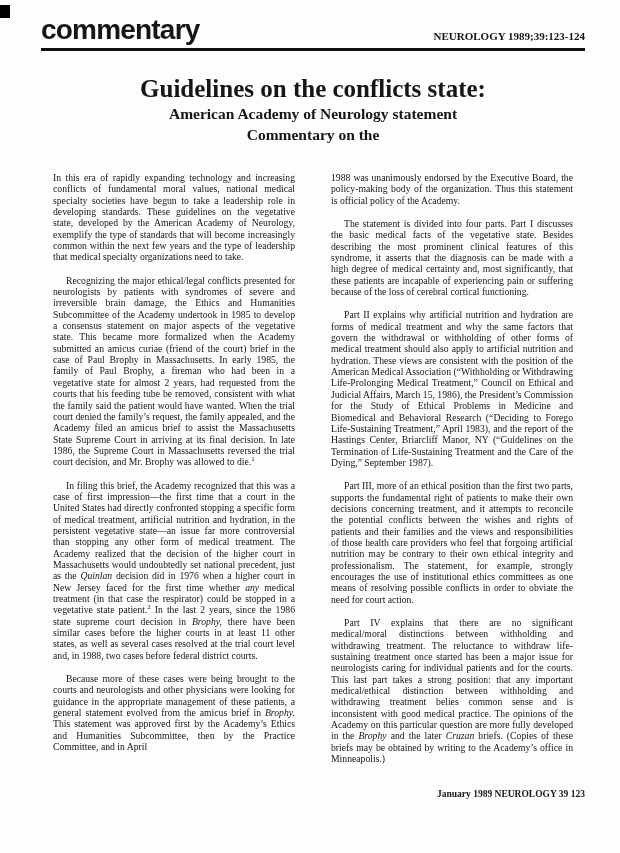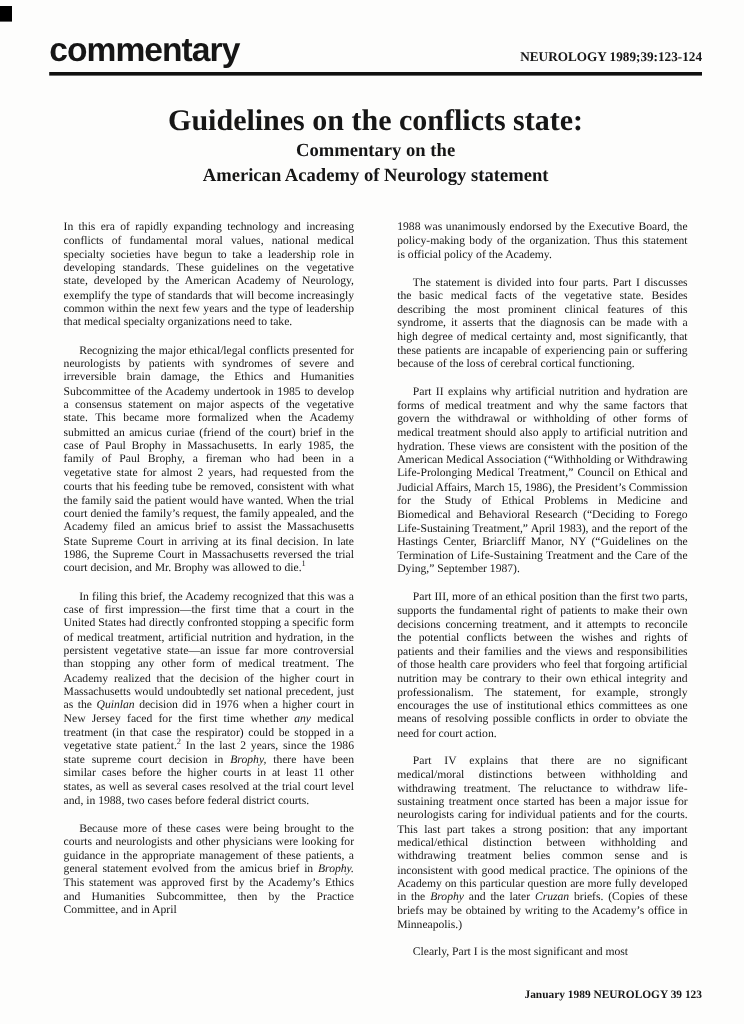--- a/index.html
+++ b/index.html
@@ -20,21 +20,21 @@
     position: absolute;
     left: 0;
     top: 5px;
     width: 10px;
     height: 13px;
     background: #000;
   }
   .content {
     position: absolute;
     left: 41px;
-    top: 28px;
+    top: 16px;
     width: 544px;
   }
   .header-row {
     display: flex;
     justify-content: space-between;
     align-items: flex-end;
   }
   .section-title {
     font-family: "Liberation Sans", sans-serif;
     font-weight: bold;
@@ -111,37 +111,36 @@
     <header>
       <div class="header-row">
         <h1 class="section-title">commentary</h1>
         <div class="citation">NEUROLOGY 1989;39:123-124</div>
       </div>
       <div class="rule"></div>
     </header>
 
     <div class="title-block">
       <h2 class="article-title">Guidelines on the conflicts state:</h2>
+      <h3 class="subtitle">American Academy of Neurology statement</h3>
       <h3 class="subtitle">Commentary on the</h3>
-      <h3 class="subtitle">American Academy of Neurology statement</h3>
     </div>
 
     <div class="columns">
       <div class="col">
           <p><span>In this era of rapidly expanding technology and increasing conflicts of fundamental moral values, national medical specialty societies have begun to take a leadership role in developing standards. These guidelines on the vegetative state, developed by the American Academy of Neurology, exemplify the type of standards that will become increasingly common within the next few years and the type of leadership that medical specialty organizations need to take.</span></p>
           <p class="indent"><span>Recognizing the major ethical/legal conflicts presented for neurologists by patients with syndromes of severe and irreversible brain damage, the Ethics and Humanities Subcommittee of the Academy undertook in 1985 to develop a consensus statement on major aspects of the vegetative state. This became more formalized when the Academy submitted an amicus curiae (friend of the court) brief in the case of Paul Brophy in Massachusetts. In early 1985, the family of Paul Brophy, a fireman who had been in a vegetative state for almost 2 years, had requested from the courts that his feeding tube be removed, consistent with what the family said the patient would have wanted. When the trial court denied the family’s request, the family appealed, and the Academy filed an amicus brief to assist the Massachusetts State Supreme Court in arriving at its final decision. In late 1986, the Supreme Court in Massachusetts reversed the trial court decision, and Mr. Brophy was allowed to die.</span><sup>1</sup></p>
           <p class="indent"><span>In filing this brief, the Academy recognized that this was a case of first impression—the first time that a court in the United States had directly confronted stopping a specific form of medical treatment, artificial nutrition and hydration, in the persistent vegetative state—an issue far more controversial than stopping any other form of medical treatment. The Academy realized that the decision of the higher court in Massachusetts would undoubtedly set national precedent, just as the </span><i>Quinlan</i><span> decision did in 1976 when a higher court in New Jersey faced for the first time whether </span><i>any</i><span> medical treatment (in that case the respirator) could be stopped in a vegetative state patient.</span><sup>2</sup><span> In the last 2 years, since the 1986 state supreme court decision in </span><i>Brophy,</i><span> there have been similar cases before the higher courts in at least 11 other states, as well as several cases resolved at the trial court level and, in 1988, two cases before federal district courts.</span></p>
           <p class="indent"><span>Because more of these cases were being brought to the courts and neurologists and other physicians were looking for guidance in the appropriate management of these patients, a general statement evolved from the amicus brief in </span><i>Brophy.</i><span> This statement was approved first by the Academy’s Ethics and Humanities Subcommittee, then by the Practice Committee, and in April</span></p>
         </div>
       <div class="col">
           <p><span>1988 was unanimously endorsed by the Executive Board, the policy-making body of the organization. Thus this statement is official policy of the Academy.</span></p>
           <p class="indent"><span>The statement is divided into four parts. Part I discusses the basic medical facts of the vegetative state. Besides describing the most prominent clinical features of this syndrome, it asserts that the diagnosis can be made with a high degree of medical certainty and, most significantly, that these patients are incapable of experiencing pain or suffering because of the loss of cerebral cortical functioning.</span></p>
           <p class="indent"><span>Part II explains why artificial nutrition and hydration are forms of medical treatment and why the same factors that govern the withdrawal or withholding of other forms of medical treatment should also apply to artificial nutrition and hydration. These views are consistent with the position of the American Medical Association (“Withholding or Withdrawing Life-Prolonging Medical Treatment,” Council on Ethical and Judicial Affairs, March 15, 1986), the President’s Commission for the Study of Ethical Problems in Medicine and Biomedical and Behavioral Research (“Deciding to Forego Life-Sustaining Treatment,” April 1983), and the report of the Hastings Center, Briarcliff Manor, NY (“Guidelines on the Termination of Life-Sustaining Treatment and the Care of the Dying,” September 1987).</span></p>
           <p class="indent"><span>Part III, more of an ethical position than the first two parts, supports the fundamental right of patients to make their own decisions concerning treatment, and it attempts to reconcile the potential conflicts between the wishes and rights of patients and their families and the views and responsibilities of those health care providers who feel that forgoing artificial nutrition may be contrary to their own ethical integrity and professionalism. The statement, for example, strongly encourages the use of institutional ethics committees as one means of resolving possible conflicts in order to obviate the need for court action.</span></p>
           <p class="indent"><span>Part IV explains that there are no significant medical/moral distinctions between withholding and withdrawing treatment. The reluctance to withdraw life-sustaining treatment once started has been a major issue for neurologists caring for individual patients and for the courts. This last part takes a strong position: that any important medical/ethical distinction between withholding and withdrawing treatment belies common sense and is inconsistent with good medical practice. The opinions of the Academy on this particular question are more fully developed in the </span><i>Brophy</i><span> and the later </span><i>Cruzan</i><span> briefs. (Copies of these briefs may be obtained by writing to the Academy’s office in Minneapolis.)</span></p>
-          <p class="indent"><span>Clearly, Part I is the most significant and most</span></p>
         </div>
     </div>
 
     <div class="footer">January 1989 NEUROLOGY 39 123</div>
 
   </div>
 </div>
 
 </body></html>

